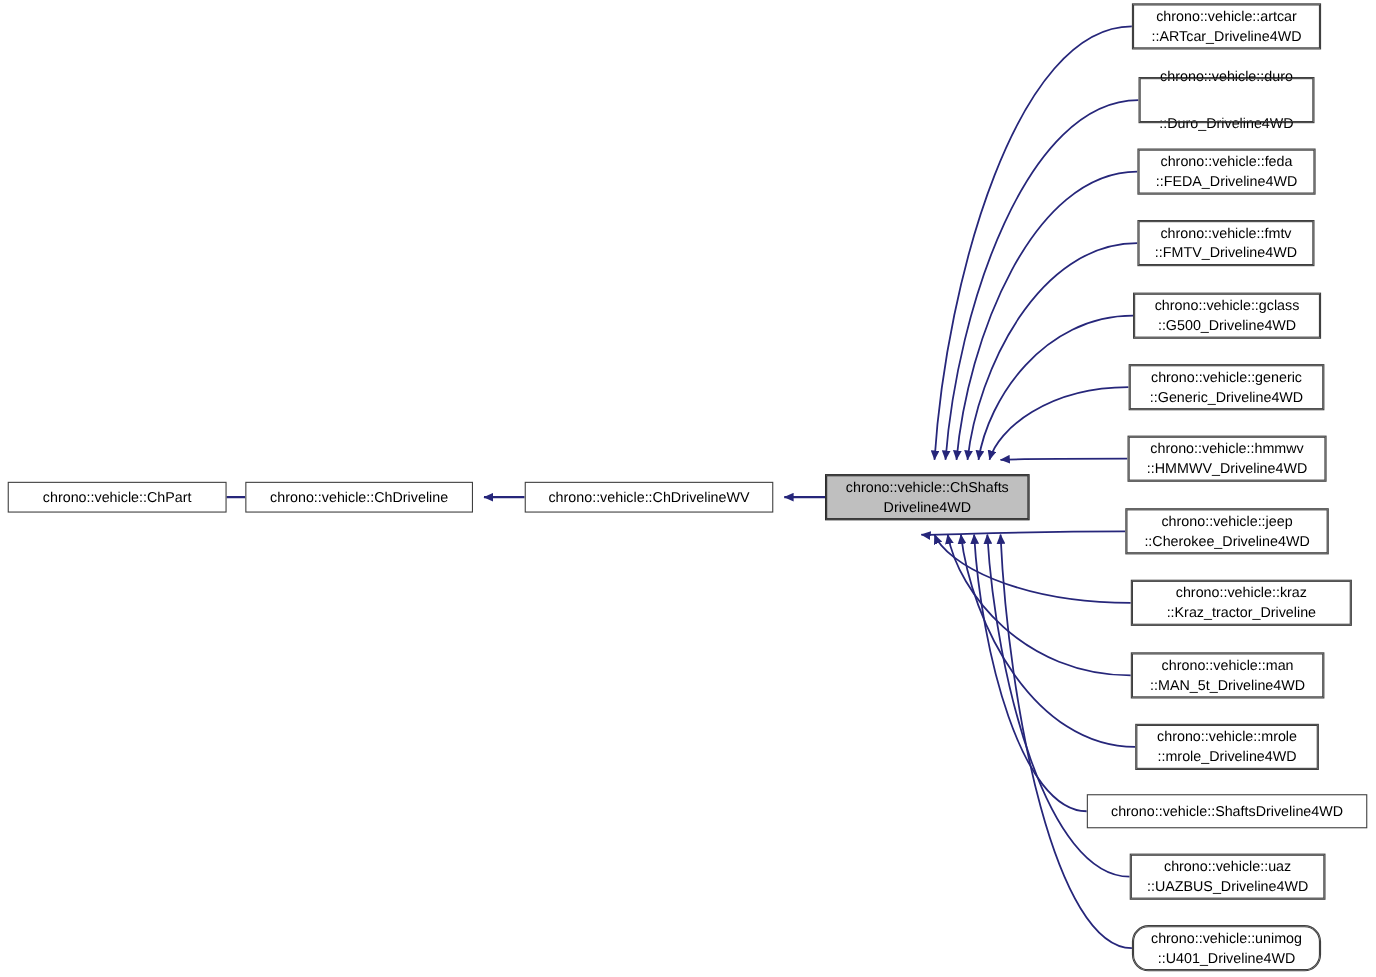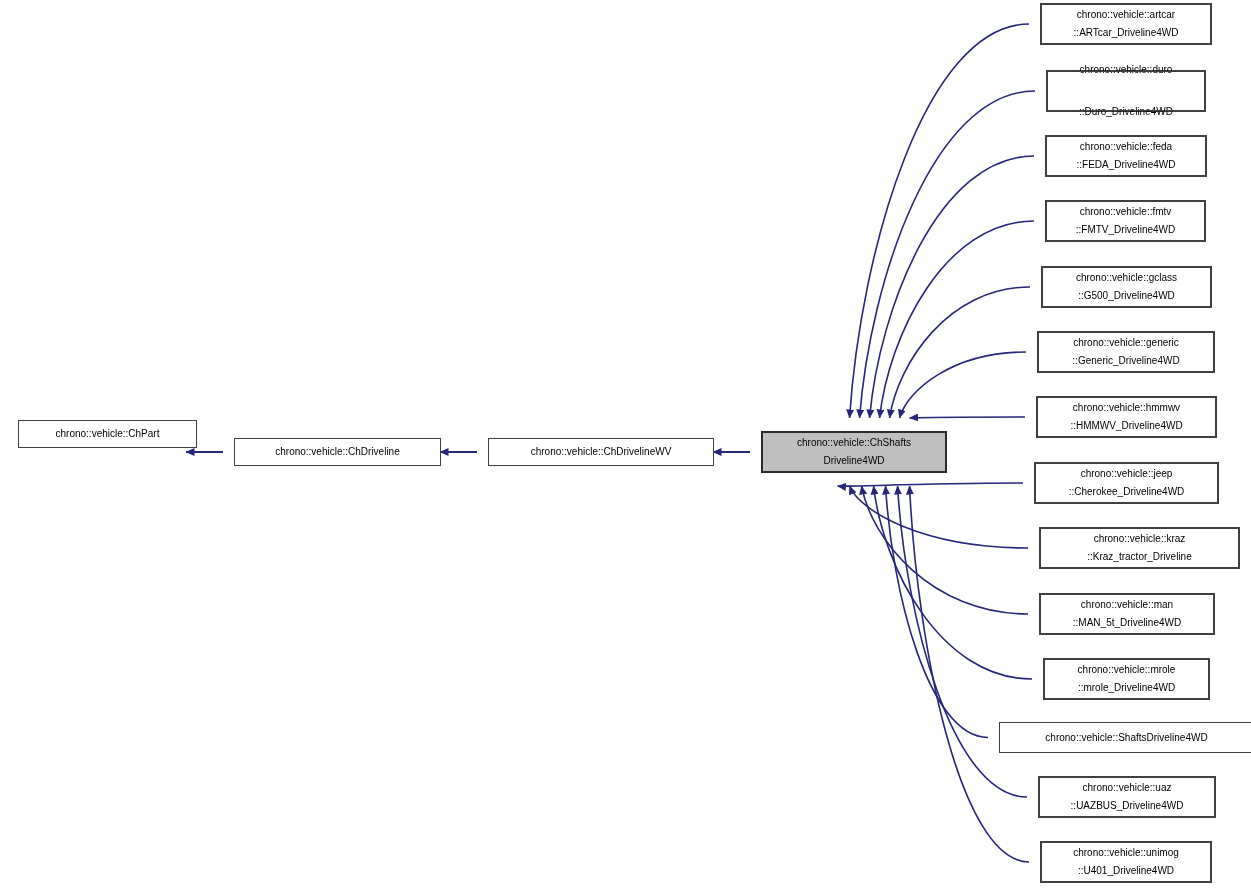--- a/index.html
+++ b/index.html
@@ -31,27 +31,26 @@
     box-sizing: border-box;
     background: #ffffff;
     border: 1px solid #404040;
     outline: 1px solid #404040;
     outline-offset: -2px;
     display: flex;
     flex-direction: column;
     align-items: center;
     justify-content: center;
     text-align: center;
-    font-size: 10px;
+    font-size: 13px;
     line-height: 18px;
     color: #000000;
     letter-spacing: 0px;
     white-space: pre;
     z-index: 2;
-    margin-left: 11px;
   }
   .node.single-border {
     border: 1px solid #404040;
     outline: none;
   }
   .node.root {
     background: #bfbfbf;
     border: 1px solid #2b2b2b;
     outline: 1px solid #2b2b2b;
     outline-offset: -2px;
@@ -84,32 +83,32 @@
         <path d="M1023,483 C915.439,483 848.6769999999999,487.26 837.55,486" fill="none" stroke="#26267a" stroke-width="1.6" marker-end="url(#arrowhead)"></path>
         <path d="M1028,548 C924.499,548 860.257,512.04 849.55,486" fill="none" stroke="#26267a" stroke-width="1.6" marker-end="url(#arrowhead)"></path>
         <path d="M1028,614 C931.459,614 871.5369999999999,539.76 861.55,486" fill="none" stroke="#26267a" stroke-width="1.6" marker-end="url(#arrowhead)"></path>
         <path d="M1032,679 C940.0989999999999,679 883.0569999999999,567.06 873.55,486" fill="none" stroke="#26267a" stroke-width="1.6" marker-end="url(#arrowhead)"></path>
         <path d="M988,737.5 C928.579,737.5 891.697,591.63 885.55,486" fill="none" stroke="#26267a" stroke-width="1.6" marker-end="url(#arrowhead)"></path>
         <path d="M1027,797 C951.919,797 905.317,616.62 897.55,486" fill="none" stroke="#26267a" stroke-width="1.6" marker-end="url(#arrowhead)"></path>
         <path d="M1029,862 C959.7189999999999,862 916.717,643.92 909.55,486" fill="none" stroke="#26267a" stroke-width="1.6" marker-end="url(#arrowhead)"></path>
       </g>
   </svg>
   <div id="nodes">
-      <div class="node single-border" style="left: 7px; top: 420px; width: 179px; height: 28px;"><span class="line">chrono::vehicle::ChPart</span></div>
+      <div class="node single-border" style="left: 7px; top: 438px; width: 199px; height: 28px;"><span class="line">chrono::vehicle::ChPart</span></div>
       <div class="node single-border" style="left: 223px; top: 438px; width: 207px; height: 28px;"><span class="line">chrono::vehicle::ChDriveline</span></div>
       <div class="node single-border" style="left: 477px; top: 438px; width: 226px; height: 28px;"><span class="line">chrono::vehicle::ChDrivelineWV</span></div>
       <div class="node root" style="left: 750px; top: 431px; width: 186px; height: 42px;"><span class="line">chrono::vehicle::ChShafts</span><span class="line">Driveline4WD</span></div>
       <div class="node" style="left: 1029px; top: 3px; width: 172px; height: 42px;"><span class="line">chrono::vehicle::artcar</span><span class="line">::ARTcar_Driveline4WD</span></div>
       <div class="node" style="left: 1035px; top: 70px; width: 160px; height: 42px; gap: 24px;"><span class="line">chrono::vehicle::duro</span><span class="line">::Duro_Driveline4WD</span></div>
       <div class="node" style="left: 1034px; top: 135px; width: 162px; height: 42px;"><span class="line">chrono::vehicle::feda</span><span class="line">::FEDA_Driveline4WD</span></div>
       <div class="node" style="left: 1034px; top: 200px; width: 161px; height: 42px;"><span class="line">chrono::vehicle::fmtv</span><span class="line">::FMTV_Driveline4WD</span></div>
       <div class="node" style="left: 1030px; top: 266px; width: 171px; height: 42px; text-align: center;"><span class="line">chrono::vehicle::gclass</span><span class="line">::G500_Driveline4WD</span></div>
       <div class="node" style="left: 1026px; top: 331px; width: 178px; height: 42px;"><span class="line">chrono::vehicle::generic</span><span class="line">::Generic_Driveline4WD</span></div>
       <div class="node" style="left: 1025px; top: 396px; width: 181px; height: 42px;"><span class="line">chrono::vehicle::hmmwv</span><span class="line">::HMMWV_Driveline4WD</span></div>
       <div class="node" style="left: 1023px; top: 462px; width: 185px; height: 42px;"><span class="line">chrono::vehicle::jeep</span><span class="line">::Cherokee_Driveline4WD</span></div>
       <div class="node" style="left: 1028px; top: 527px; width: 201px; height: 42px;"><span class="line">chrono::vehicle::kraz</span><span class="line">::Kraz_tractor_Driveline</span></div>
       <div class="node" style="left: 1028px; top: 593px; width: 176px; height: 42px;"><span class="line">chrono::vehicle::man</span><span class="line">::MAN_5t_Driveline4WD</span></div>
       <div class="node" style="left: 1032px; top: 658px; width: 167px; height: 42px;"><span class="line">chrono::vehicle::mrole</span><span class="line">::mrole_Driveline4WD</span></div>
       <div class="node single-border" style="left: 988px; top: 722px; width: 255px; height: 31px;"><span class="line">chrono::vehicle::ShaftsDriveline4WD</span></div>
       <div class="node" style="left: 1027px; top: 776px; width: 178px; height: 42px;"><span class="line">chrono::vehicle::uaz</span><span class="line">::UAZBUS_Driveline4WD</span></div>
-      <div class="node" style="left: 1029px; top: 841px; width: 172px; height: 42px;"><span class="line">chrono::vehicle::unimog</span><span class="line">::U401_Driveline4WD</span></div>
+      <div class="node" style="left: 1029px; top: 841px; width: 172px; height: 42px; border-radius: 15px;"><span class="line">chrono::vehicle::unimog</span><span class="line">::U401_Driveline4WD</span></div>
     </div>
 </div>
 
 </body></html>

